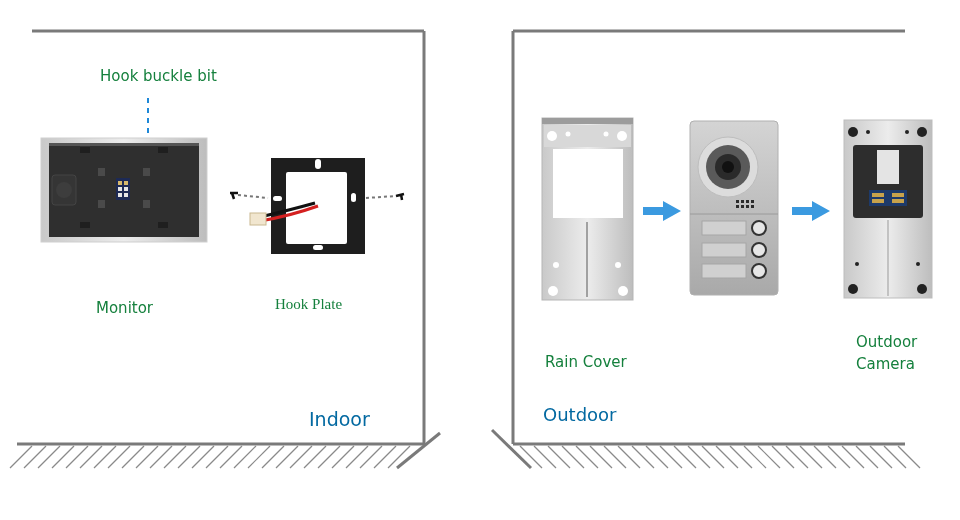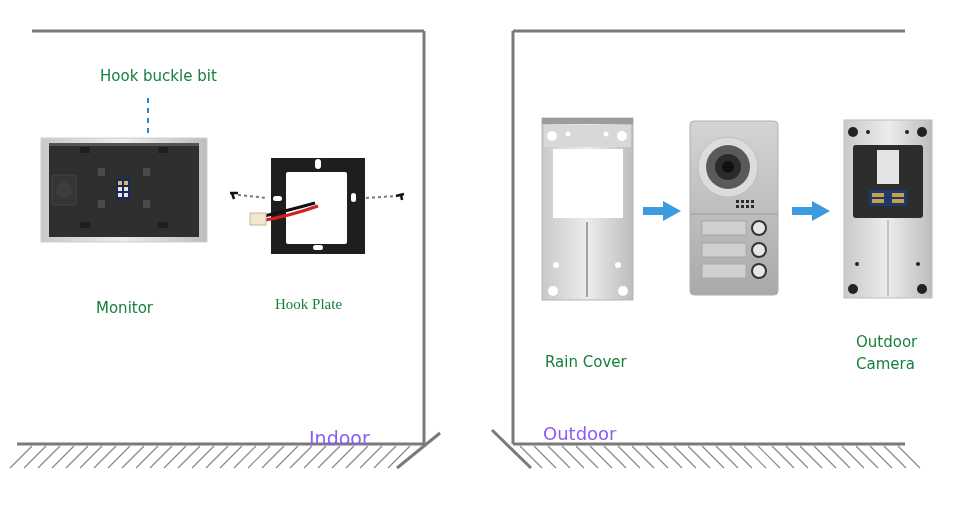--- a/index.html
+++ b/index.html
@@ -1,20 +1,20 @@
 <!DOCTYPE html>
 <html><head>
 <meta charset="utf-8">
 <style>
   html, body { margin: 0; padding: 0; background: #ffffff; }
   body { width: 960px; height: 520px; position: relative; overflow: hidden;
          font-family: "DejaVu Sans", sans-serif; }
   .abs { position: absolute; }
   .label-blue { color: #15803d; font-size: 15px; white-space: nowrap; }
-  .label-gray { color: #8b5cf6; font-size: 19px; white-space: nowrap; margin-top: 19px; }
+  .label-gray { color: #0369a1; font-size: 19px; white-space: nowrap; }
   svg.layer { position: absolute; left: 0; top: 0; }
 </style>
 </head>
 <body>
 
 <svg class="layer" width="960" height="520">
   <defs>
     <linearGradient id="steel" x1="0" x2="1" y1="0" y2="0">
       <stop offset="0" stop-color="#c9c9c9"></stop>
         <stop offset="0.5" stop-color="#ececec"></stop>

